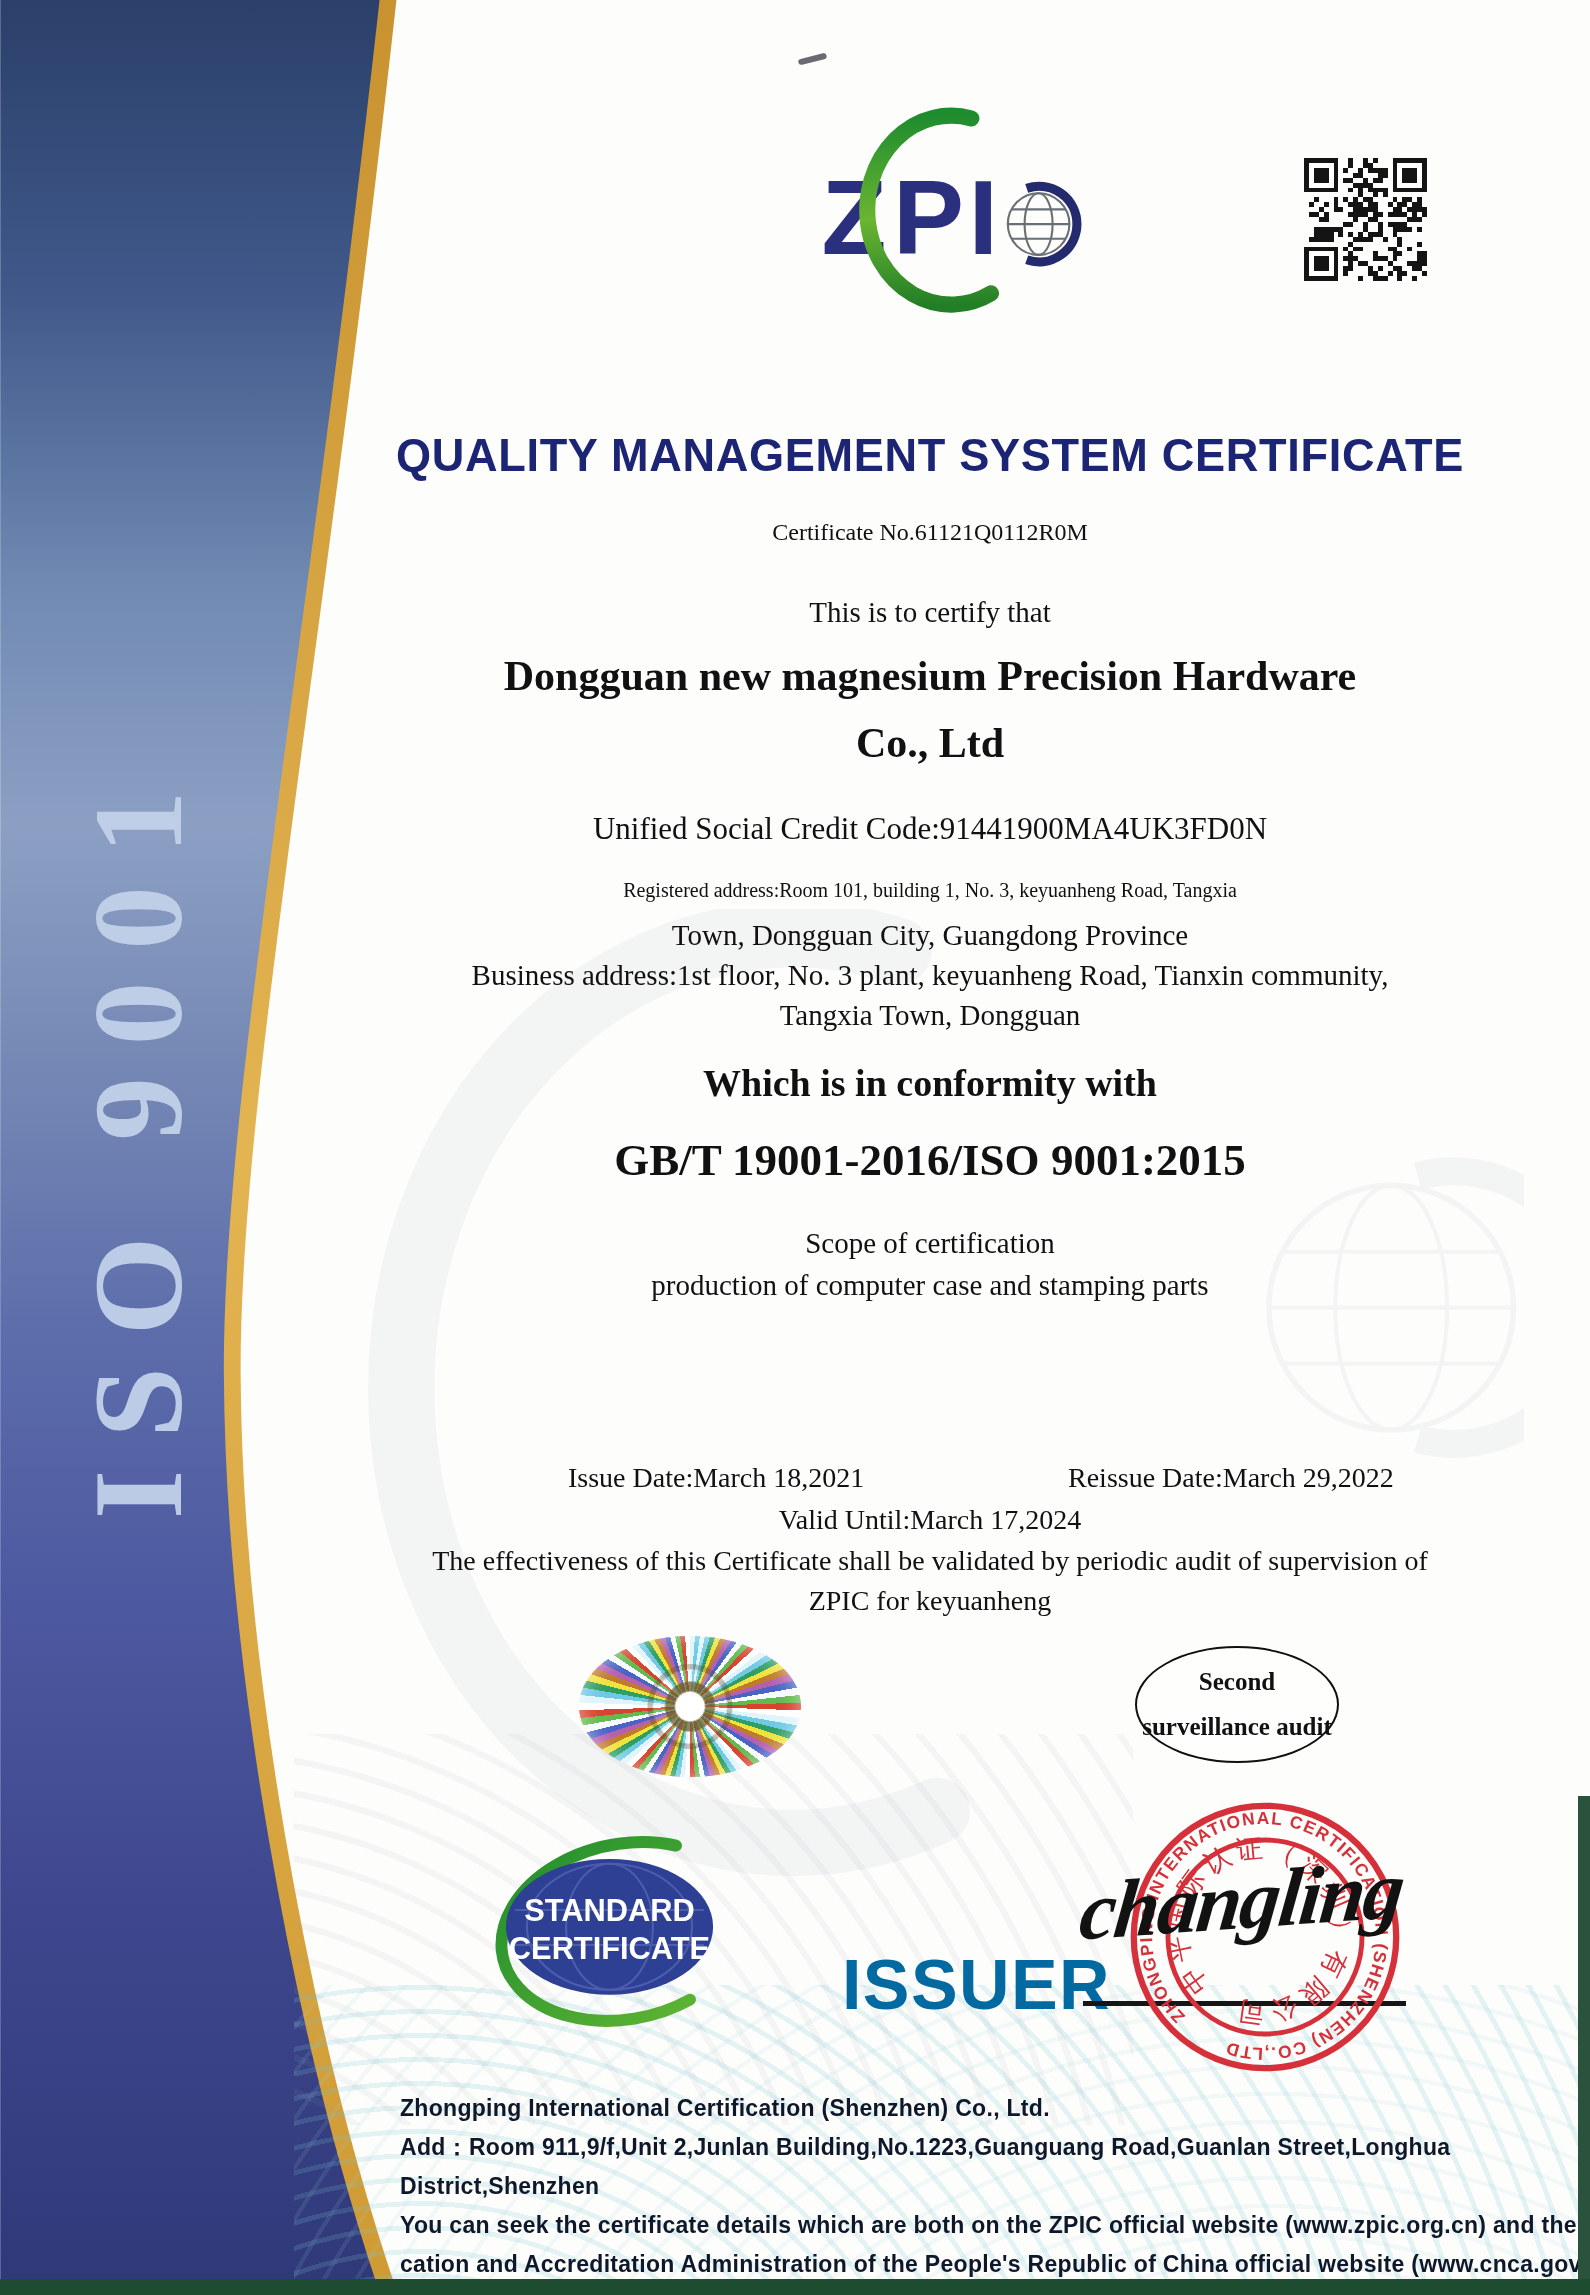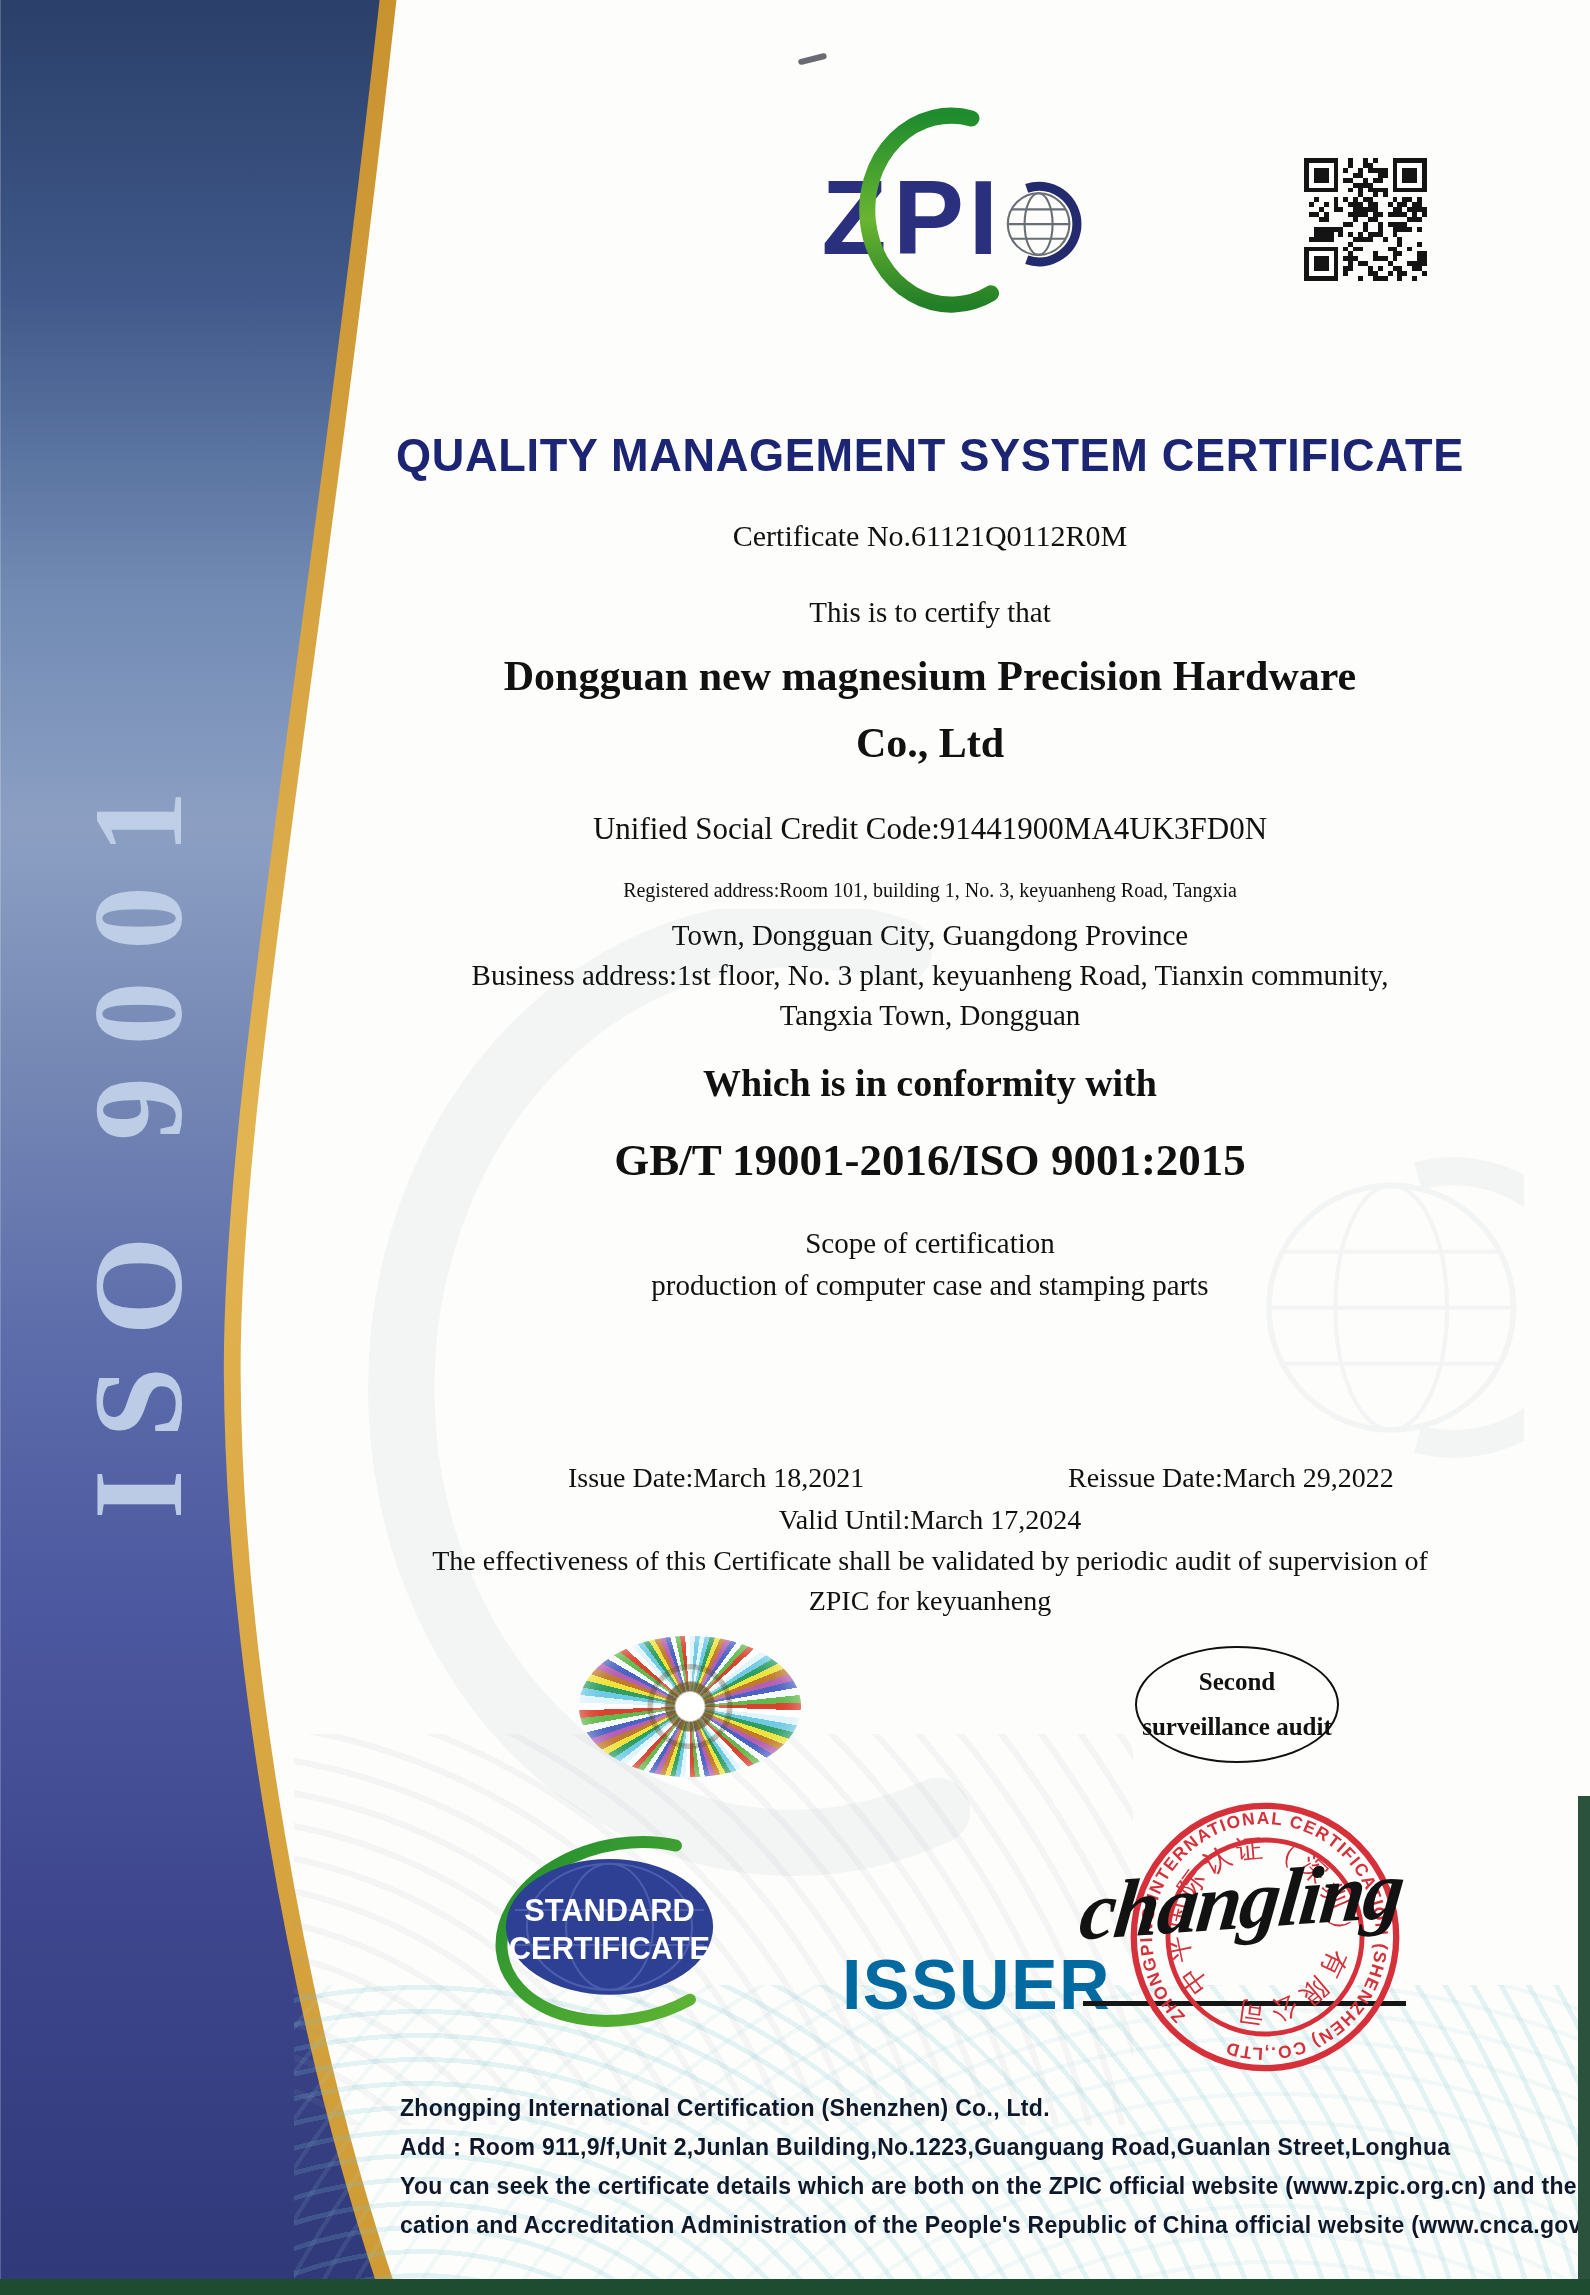--- a/index.html
+++ b/index.html
@@ -31,21 +31,21 @@
     left:294px;top:1734px;width:839px;height:391px;opacity:.5;
     background:repeating-radial-gradient(circle at -105px 629px, rgba(150,160,175,.18) 0 6.3px, rgba(255,255,255,0) 6.3px 32px);
   }
   
   .logo-svg{left:788px;top:103px;width:294px;height:224px;}
   .artifact-dash{left:798px;top:56px;width:29px;height:6.3px;background:#50505a;border-radius:3.5px;transform:rotate(-14deg);opacity:.85;}
   .qr{left:1304px;top:158px;width:123px;height:123px;}
   
   .col{left:294px;width:1272px;text-align:center;white-space:nowrap;}
   .t-title{top:428px;font-family:"Liberation Sans",sans-serif;font-weight:bold;font-size:46px;letter-spacing:0.7px;color:#1c2574;transform:scaleX(.98);}
-  .t-certno{top:519px;font-size:30px;}
+  .t-certno{top:519px;font-size:24px;}
   .t-certify{top:596px;font-size:29px;}
   .t-comp1{top:652px;font-size:42px;font-weight:bold;}
   .t-comp2{top:719px;font-size:42px;font-weight:bold;}
   .t-uscc{top:811px;font-size:31px;}
   .t-reg1{top:879px;font-size:20px;}
   .t-reg2{top:919px;font-size:29px;}
   .t-bus1{top:959px;font-size:29px;}
   .t-bus2{top:999px;font-size:29px;}
   .t-conf{top:1061px;font-size:38px;font-weight:bold;}
   .t-std{top:1134px;font-size:45px;font-weight:bold;}
@@ -432,20 +432,21 @@
     <text font-family="Liberation Sans, sans-serif" font-size="38" fill="#d6303a" letter-spacing="6">
       <textPath href="#stampCnPath">中平国际认证（深圳）有限公司</textPath>
     </text>
   </svg>
 
   <div class="abs signature">changling</div>
 
   <div class="abs footer">
     <div>Zhongping International Certification (Shenzhen) Co., Ltd.</div>
     <div>Add：Room 911,9/f,Unit 2,Junlan Building,No.1223,Guanguang Road,Guanlan Street,Longhua</div>
+    <div>District,Shenzhen</div>
     <div>You can seek the certificate details which are both on the ZPIC official website (www.zpic.org.cn)  and the Certifi-</div>
     <div>cation and Accreditation Administration of the People's Republic of China official website (www.cnca.gov.cn).</div>
   </div>
 
   <div class="abs edge-right"></div>
   <div class="abs edge-bottom"></div>
 
 </div>
 
 

